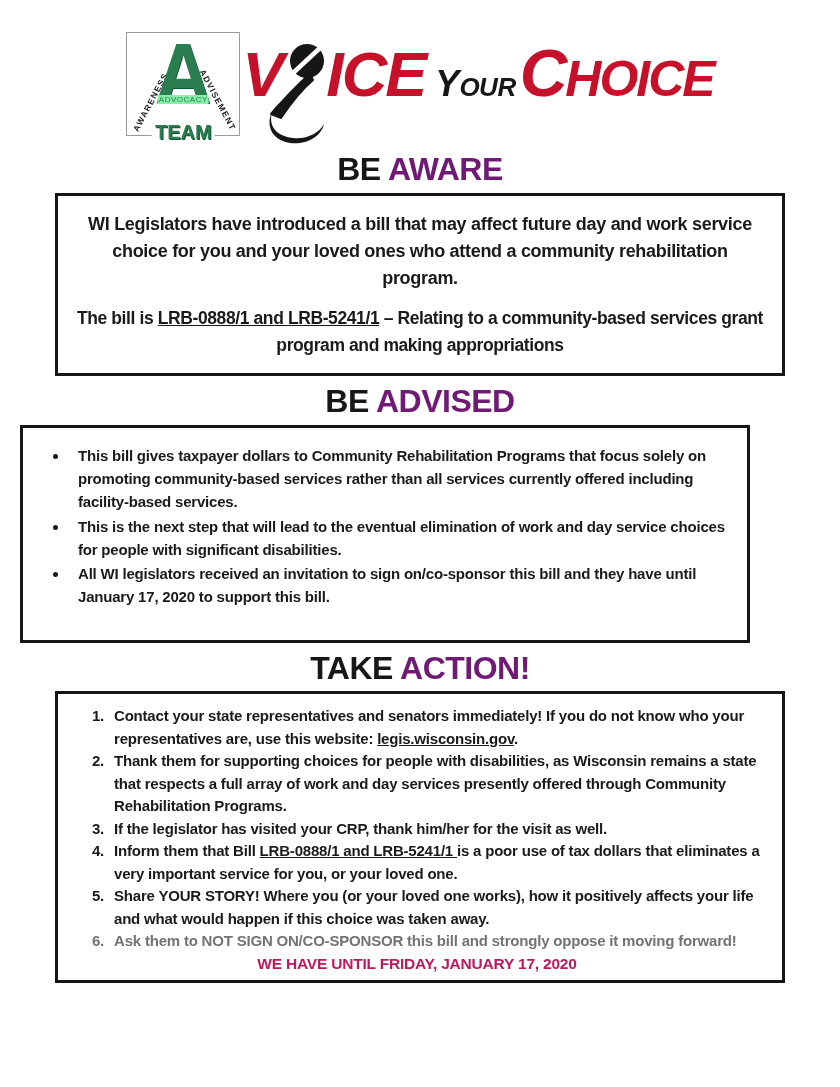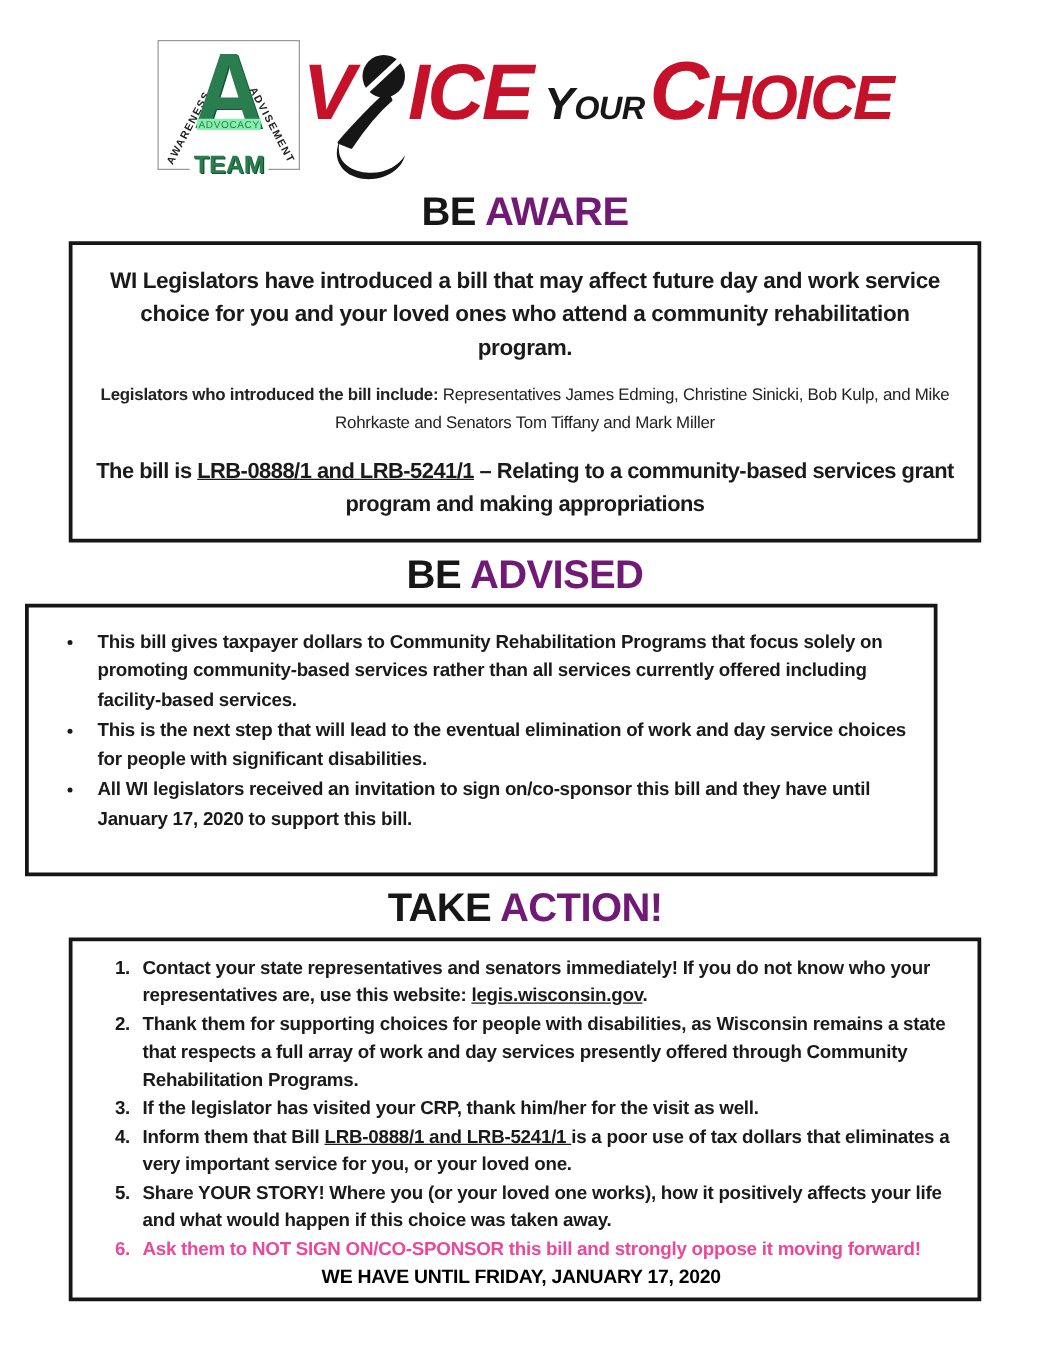--- a/index.html
+++ b/index.html
@@ -57,22 +57,22 @@
   .bill{margin:13px 0 2px;font-size:17.5px;font-weight:bold;line-height:1.55;letter-spacing:-.4px;}
   .u{text-decoration:underline;}
 
   .box-advised{padding:16px 14px 30px 8px;margin-left:20px;}
   .box-advised ul{margin:0;padding-left:38px;list-style:disc;}
   .box-advised li{font-size:15px;font-weight:bold;line-height:1.55;letter-spacing:-.2px;padding-left:9px;margin-bottom:1px;}
 
   .box-action{padding:11px 14px 7px 8px;}
   .box-action ol{margin:0;padding-left:42px;list-style:decimal;}
   .box-action li{font-size:15px;font-weight:bold;line-height:1.5;letter-spacing:-.2px;padding-left:6px;}
-  .red-item{color:#ec4899;}
-  .deadline{margin:2px 0 0;text-align:center;font-size:15.5px;font-weight:bold;color:#000000;letter-spacing:-.2px;}
+  .red-item{color:#737373;}
+  .deadline{margin:2px 0 0;text-align:center;font-size:15.5px;font-weight:bold;color:#be185d;letter-spacing:-.2px;}
 </style>
 </head>
 <body>
 
 <div class="page">
 
   <header class="header-row">
     <div class="logo-box">
       <span class="logo-side left">AWARENESS</span>
       <span class="logo-a">A</span>
@@ -93,21 +93,20 @@
       <span class="wm-ice wm-red">ICE</span>
       <span class="wm-your"><span class="wm-y">Y</span><span class="wm-our">OUR</span></span>
       <span class="wm-choice wm-red"><span class="wm-c">C</span><span class="wm-hoice">HOICE</span></span>
     </div>
   </header>
 
   <h1 class="heading"><span>BE</span> <span class="accent-red">AWARE</span></h1>
 
   <section class="box box-aware">
     <p class="intro">WI Legislators have introduced a bill that may affect future day and work service choice for you and your loved ones who attend a community rehabilitation program.</p>
-    <p class="legis"><b>Legislators who introduced the bill include:</b><span> Representatives James Edming, Christine Sinicki, Bob Kulp, and Mike Rohrkaste and Senators Tom Tiffany and Mark Miller</span></p>
     <p class="bill"><span>The bill is </span><span class="u">LRB-0888/1 and LRB-5241/1</span><span> – Relating to a community-based services grant program and making appropriations</span></p>
   </section>
 
   <h1 class="heading"><span>BE</span> <span class="accent-red">ADVISED</span></h1>
 
   <section class="box box-advised">
     <ul>
       <li>This bill gives taxpayer dollars to Community Rehabilitation Programs that focus solely on promoting community-based services rather than all services currently offered including facility-based services.</li>
       <li>This is the next step that will lead to the eventual elimination of work and day service choices for people with significant disabilities.</li>
       <li>All WI legislators received an invitation to sign on/co-sponsor this bill and they have until January 17, 2020 to support this bill.</li>

